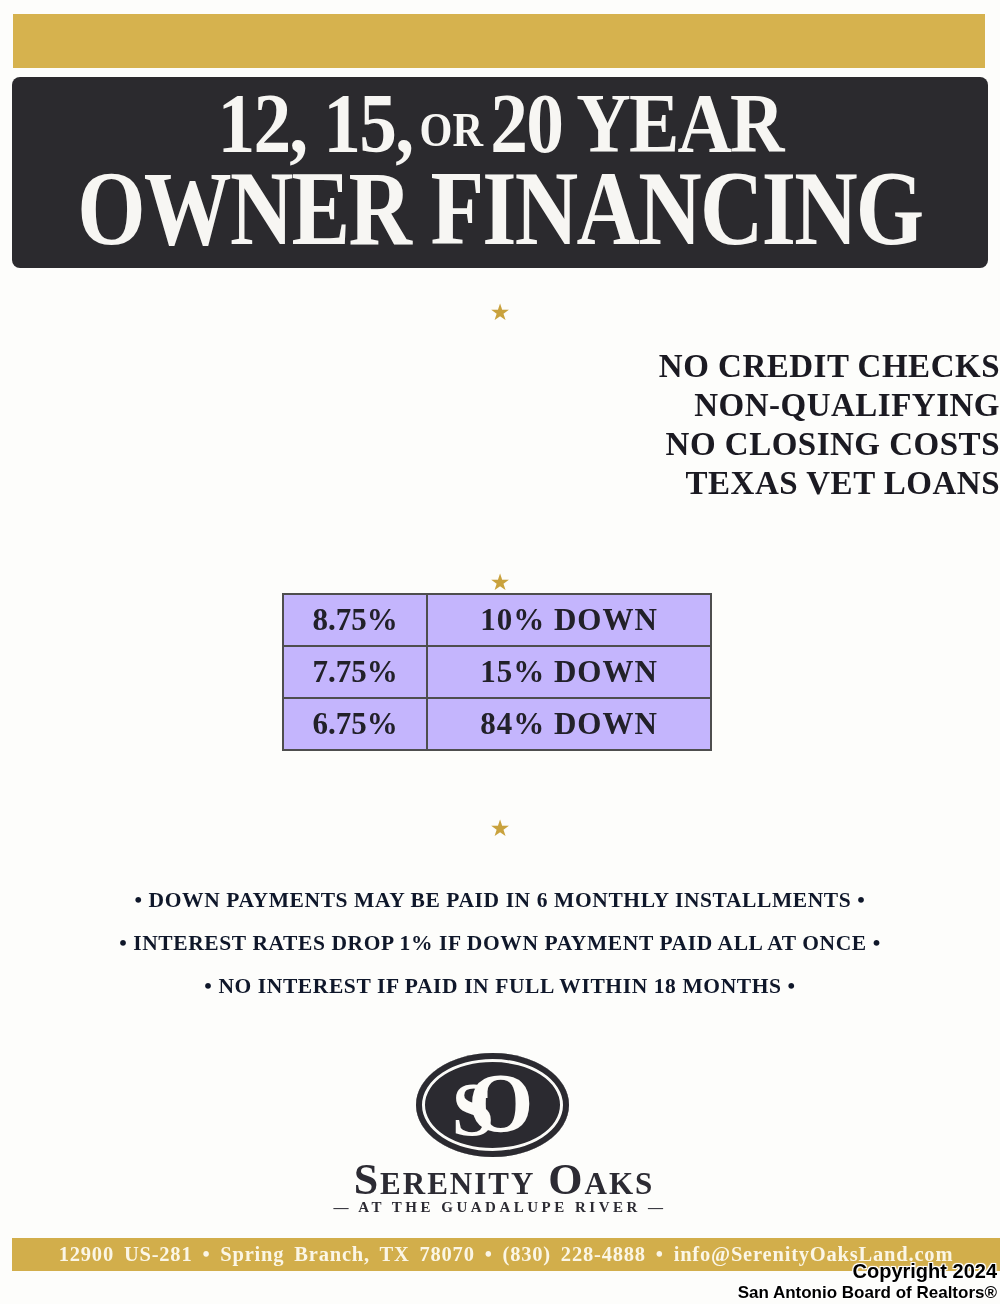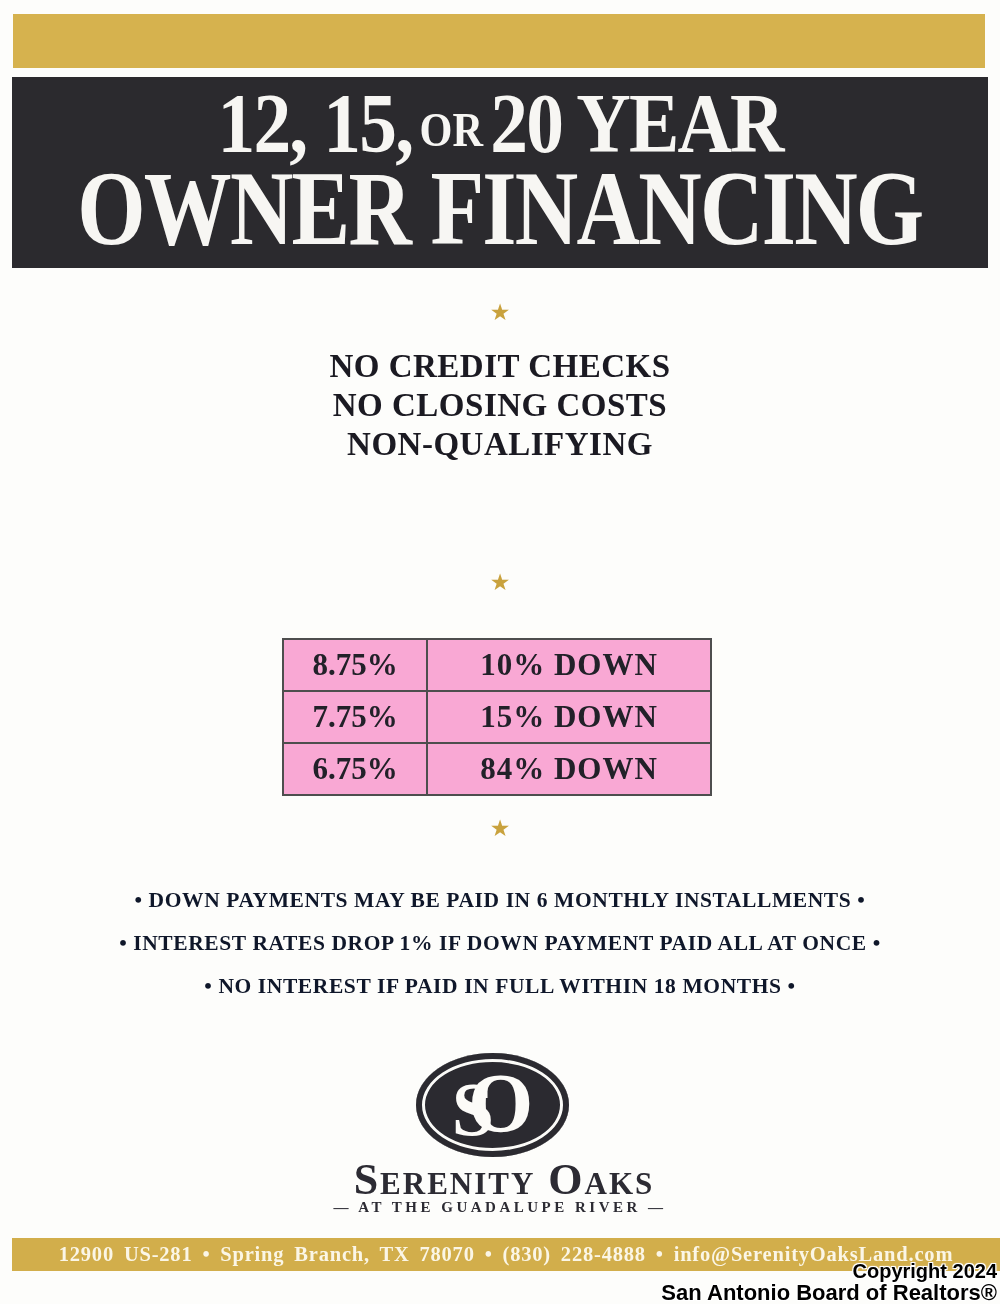--- a/index.html
+++ b/index.html
@@ -19,20 +19,21 @@
   }
 
   
   #banner {
     left: 12px; top: 77px; width: 976px; height: 191px;
     background: #2b2a2e;
     color: #f7f6f3;
     display: flex; flex-direction: column;
     align-items: center; justify-content: center;
     text-align: center;
+    border-radius: 8px;
   }
   #banner .line1 {
     font-weight: bold; font-size: 82px; line-height: 0.9;
     letter-spacing: -2px; white-space: nowrap;
     display: inline-block; transform: scale(0.92, 1.04);
   }
   #banner .line1 .or {
     font-size: 46px; letter-spacing: 0px;
     vertical-align: 0.14em; padding: 0 8px;
   }
@@ -49,31 +50,31 @@
     color: #c9a23d; font-size: 23px; line-height: 23px;
     font-family: "DejaVu Sans", sans-serif;
   }
   #star-1 { top: 301px; }
   #star-2 { top: 571px; }
   #star-3 { top: 817px; }
 
   
   #features {
     left: 0; top: 347px; width: 100%;
-    text-align: center;
+    text-align: right;
     color: #1b1a22;
     font-weight: bold; font-size: 33px; line-height: 39px;
     letter-spacing: 0.5px;
   }
 
   
   #rate-table {
-    left: 282px; top: 638px;
+    left: 282px; top: 593px;
     border-collapse: collapse;
-    background: #f9a8d4;
+    background: #c4b5fd;
   }
   #rate-table td {
     border: 2px solid #4e4e4e;
     text-align: center; vertical-align: middle;
     font-weight: bold; font-size: 31px;
     color: #222129;
     height: 48px;
   }
   #rate-table td.rate-cell { width: 140px; }
   #rate-table td.down-cell { width: 280px; letter-spacing: 1px; }
@@ -140,38 +141,39 @@
     right: 3px; top: 1261px;
     text-align: right;
     font-family: "Liberation Sans", sans-serif;
     font-weight: bold;
     color: #000000;
     text-shadow: -1px -1px 0 #ffffff, 1px -1px 0 #ffffff,
                  -1px 1px 0 #ffffff, 1px 1px 0 #ffffff, 0 0 3px #ffffff;
     z-index: 5;
   }
   #watermark .wm-line1 { font-size: 20px; line-height: 21px; }
-  #watermark .wm-line2 { font-size: 22px; line-height: 21px; }
+  #watermark .wm-line2 { font-size: 17px; line-height: 21px; }
 </style>
 </head>
 <body>
 
 <div id="top-gold-bar" class="abs"></div>
 
 <div id="banner" class="abs">
   <div class="line1"><span>12, 15,</span><span class="or">OR</span><span>20 YEAR</span></div>
   <div class="line2">OWNER FINANCING</div>
 </div>
 
 <div id="star-1" class="star-row abs">★</div>
 
 <div id="features" class="abs">
   <div>NO CREDIT CHECKS</div>
+  <div>NON-QUALIFYING</div>
   <div>NO CLOSING COSTS</div>
-  <div>NON-QUALIFYING</div>
+  <div>TEXAS VET LOANS</div>
 </div>
 
 <div id="star-2" class="star-row abs">★</div>
 
 <table id="rate-table" class="abs">
   <tbody>
     <tr>
       <td class="rate-cell">8.75%</td>
       <td class="down-cell">10% DOWN</td>
     </tr>

